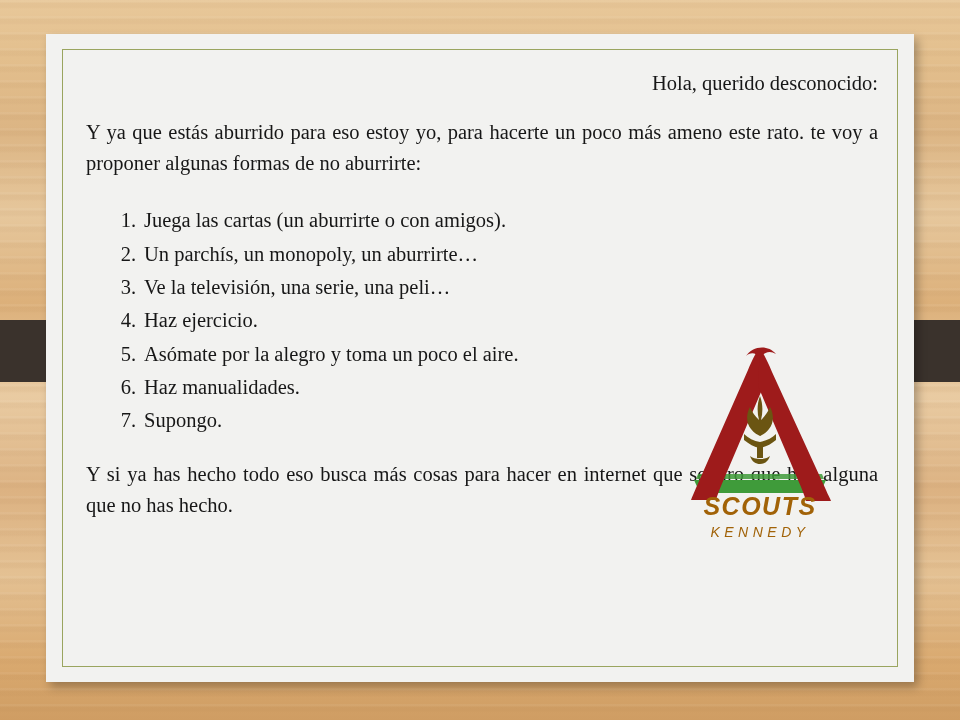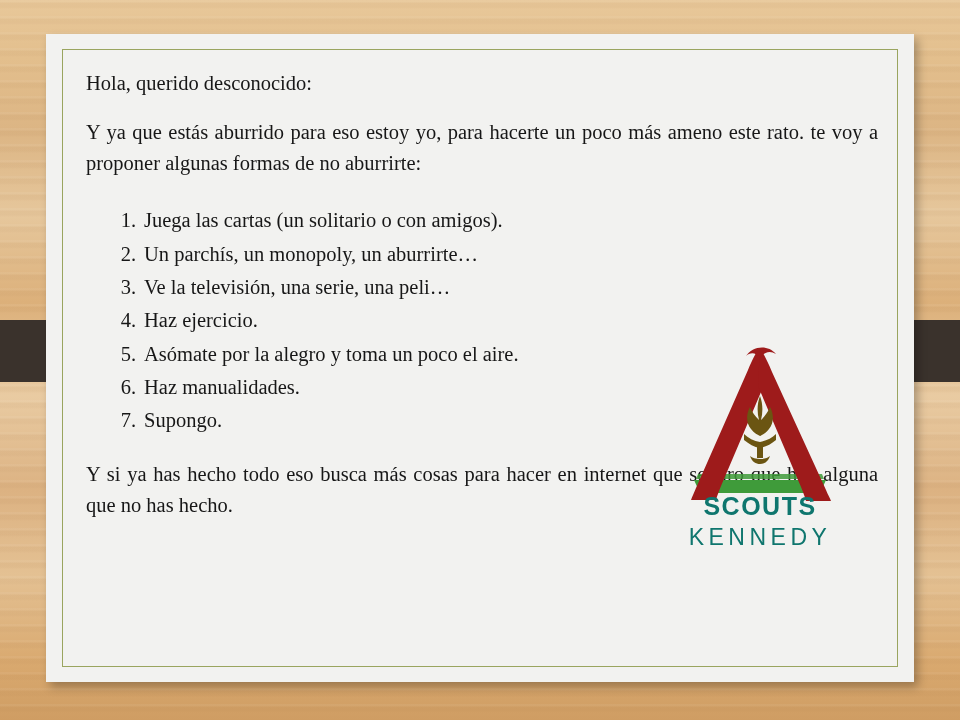--- a/index.html
+++ b/index.html
@@ -86,21 +86,21 @@
 
   p.para {
     margin: 0 0 16px 0;
     font-size: 20.5px;
     line-height: 1.52;
     color: #171717;
     text-align: justify;
     text-justify: inter-word;
   }
   p.greeting {
-    text-align: left;
+    text-align: right;
     margin-bottom: 18px;
   }
   p.closing {
     margin-top: 20px;
     margin-bottom: 0;
   }
 
   ol.tips {
     margin: 26px 0 0 0;
     padding: 0 0 0 58px;
@@ -134,31 +134,32 @@
     width: 200px;
     height: 230px;
   }
   .logo svg { display: block; }
   .logo-text {
     position: absolute;
     left: 0;
     right: 0;
     text-align: center;
     font-family: "Liberation Sans", sans-serif;
-    color: #0f766e;
+    color: #a16207;
+    font-style: italic;
   }
   .logo-text-main {
     top: 162px;
     font-size: 25px;
     font-weight: bold;
     letter-spacing: 1.5px;
   }
   .logo-text-sub {
     top: 194px;
-    font-size: 23px;
+    font-size: 14px;
     letter-spacing: 4.5px;
   }
 </style>
 </head>
 <body>
 
 <div id="stage">
 
   <div class="strap strap-left"></div>
   <div class="strap strap-right"></div>
@@ -167,21 +168,21 @@
     <div class="paper-border"></div>
 
     <div class="content">
 
       <p class="para greeting">Hola, querido desconocido:</p>
 
 
       <p class="para">Y ya que estás aburrido para eso estoy yo, para hacerte un poco más ameno este rato. te voy a proponer algunas formas de no aburrirte:</p>
 
       <ol class="tips">
-        <li>Juega las cartas (un solitario o con amigos).</li>
+        <li>Juega las cartas (un aburrirte o con amigos).</li>
         <li>Un parchís, un monopoly, un aburrirte…</li>
         <li>Ve la televisión, una serie, una peli…</li>
         <li>Haz ejercicio.</li>
         <li>Asómate por la alegro y toma un poco el aire.</li>
         <li>Haz manualidades.</li>
         <li>Supongo.</li>
       </ol>
 
       <p class="para closing">Y si ya has hecho todo eso busca más cosas para hacer en internet que seguro que hay alguna que no has hecho.</p>
 

